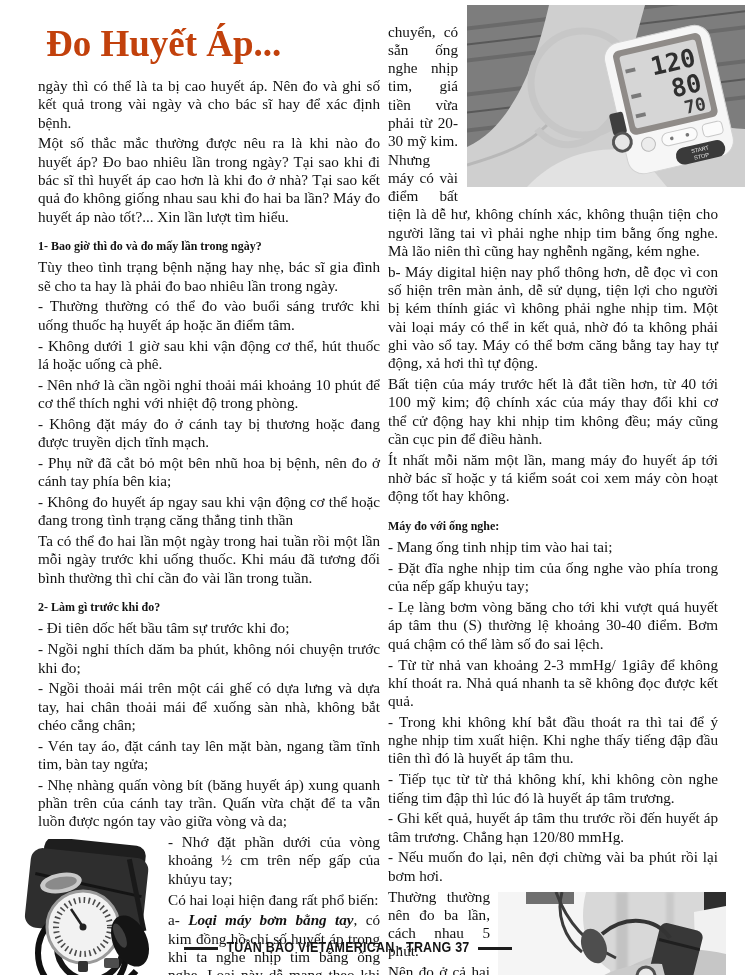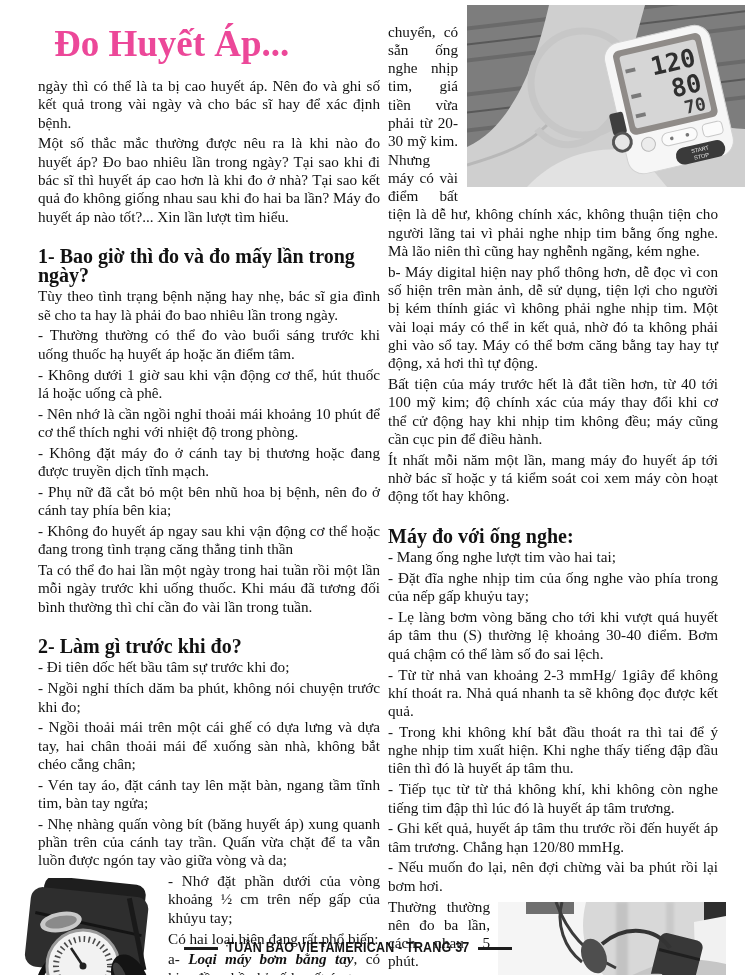--- a/index.html
+++ b/index.html
@@ -11,28 +11,28 @@
     color:#121212;
     -webkit-font-smoothing:antialiased;
   }
   .page { position:absolute; inset:0; }
   .columns { position:absolute; left:38px; top:20px; width:688px; display:flex; gap:8px; }
   .col-left  { width:342px; }
   .col-right { width:330px; }
 
   h1.title {
     font-size:37px; font-weight:bold; letter-spacing:0px;
-    margin:2px 0 12px 16px; color:#ec4899;
+    margin:2px 0 12px 8px; color:#c2410c;
   }
   p.body {
     font-size:15.2px; line-height:18.3px; text-align:justify;
     margin-top:2.5px;
   }
   h2.sub {
-    font-size:20px; line-height:19px; font-weight:bold; margin-top:21px; margin-bottom:2px;
+    font-size:12px; line-height:19px; font-weight:bold; margin-top:11px; margin-bottom:2px;
   }
   .emph-bold { font-style:italic; font-weight:bold; }
   .emph { }
 
   .img-monitor { float:right; width:278px; height:182px; margin:-18px -27px 6px 9px; }
   .img-sphyg   { float:left;  width:150px; height:172px; margin:6px 8px 2px -28px; }
   .img-doctor  { float:right; width:228px; height:145px; margin:4px -8px 0 8px; }
 
   .first-right { margin-top:10px; }
 
@@ -161,21 +161,21 @@
           </g>
         </svg>
         <p class="body first-right">chuyển, có sẵn ống nghe nhịp tim, giá tiền vừa phải từ 20-30 mỹ kim. Nhưng máy có vài điểm bất tiện là dễ hư, không chính xác, không thuận tiện cho người lãng tai vì phải nghe nhịp tim bằng ống nghe. Mà lão niên thì cũng hay nghễnh ngãng, kém nghe.</p>
       </div>
 
       <p class="body"><span>b- </span><span class="emph">Máy digital</span><span> hiện nay phổ thông hơn, dễ đọc vì con số hiện trên màn ảnh, dễ sử dụng, tiện lợi cho người bị kém thính giác vì không phải nghe nhịp tim. Một vài loại máy có thể in kết quả, nhờ đó ta không phải ghi vào sổ tay. Máy có thể bơm căng bằng tay hay tự động, xả hơi thì tự động.</span></p>
       <p class="body">Bất tiện của máy trước hết là đắt tiền hơn, từ 40 tới 100 mỹ kim; độ chính xác của máy thay đổi khi cơ thể cử động hay khi nhịp tim không đều; máy cũng cần cục pin để điều hành.</p>
       <p class="body">Ít nhất mỗi năm một lần, mang máy đo huyết áp tới nhờ bác sĩ hoặc y tá kiểm soát coi xem máy còn hoạt động tốt hay không.</p>
 
       <h2 class="sub">Máy đo với ống nghe:</h2>
-      <p class="body">- Mang ống nghe lượt tim vào hai tai;</p>
+      <p class="body">- Mang ống tinh nhịp tim vào hai tai;</p>
       <p class="body">- Đặt đĩa nghe nhịp tim của ống nghe vào phía trong của nếp gấp khuỷu tay;</p>
       <p class="body">- Lẹ làng bơm vòng băng cho tới khi vượt quá huyết áp tâm thu (S) thường lệ khoảng 30-40 điểm. Bơm quá chậm có thể làm số đo sai lệch.</p>
       <p class="body">- Từ từ nhả van khoảng 2-3 mmHg/ 1giây để không khí thoát ra. Nhả quá nhanh ta sẽ không đọc được kết quả.</p>
       <p class="body">- Trong khi không khí bắt đầu thoát ra thì tai để ý nghe nhịp tim xuất hiện. Khi nghe thấy tiếng đập đầu tiên thì đó là huyết áp tâm thu.</p>
       <p class="body">- Tiếp tục từ từ thả không khí, khi không còn nghe tiếng tim đập thì lúc đó là huyết áp tâm trương.</p>
       <p class="body">- Ghi kết quả, huyết áp tâm thu trước rồi đến huyết áp tâm trương. Chẳng hạn 120/80 mmHg.</p>
       <p class="body">- Nếu muốn đo lại, nên đợi chừng vài ba phút rồi lại bơm hơi.</p>
 
       <div>
 

